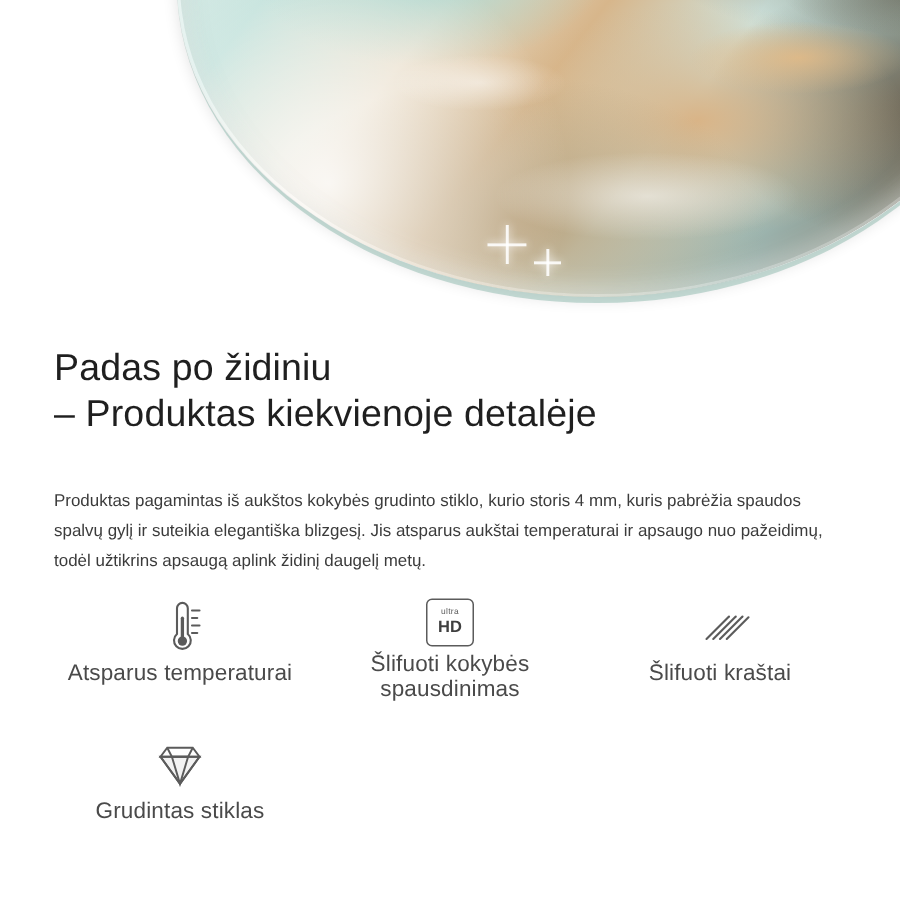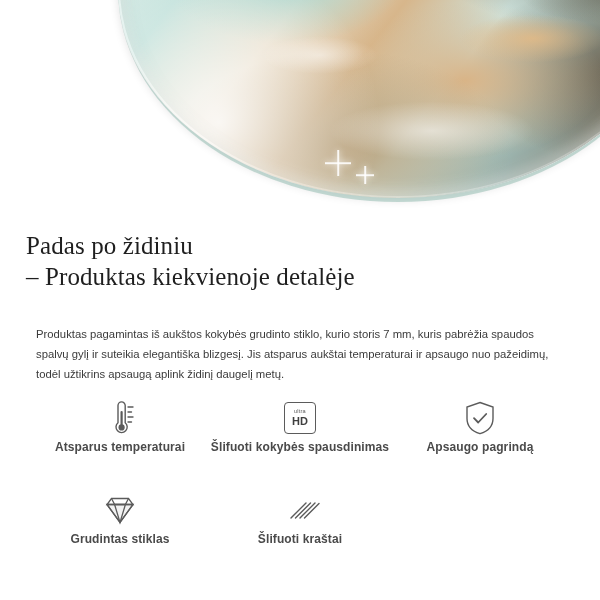--- a/index.html
+++ b/index.html
@@ -113,24 +113,24 @@
     box-shadow: 0 0 6px rgba(255,255,255,0.9);
   }
   .sparkle-a { left: 325px; top: 150px; }
   .sparkle-b { left: 356px; top: 166px; width: 18px; height: 18px; }
   .sparkle-b::before { width: 18px; }
   .sparkle-b::after { height: 18px; }
 
   
   .title {
     position: absolute;
-    left: 26px;
+    left: 36px;
     top: 230px;
     width: 530px;
-    font-family: Liberation Serif, serif;
+    font-family: Liberation Sans, sans-serif;
     font-size: 25px;
     line-height: 31px;
     color: #1f1f1f;
     font-weight: 400;
     letter-spacing: 0.1px;
   }
   .title .line2 {
     display: block;
   }
 
@@ -163,25 +163,24 @@
     justify-content: flex-start;
   }
   .feature-icon {
     height: 44px;
     display: flex;
     align-items: center;
     justify-content: center;
   }
   .feature-label {
     margin-top: 0;
-    font-size: 12px;
+    font-size: 15px;
     color: #4a4a4a;
     text-align: center;
     letter-spacing: 0.1px;
-    font-weight: bold;
   }
   .hd-badge {
     width: 30px;
     height: 30px;
     border: 1.4px solid #5b5b5b;
     border-radius: 4px;
     display: flex;
     flex-direction: column;
     align-items: center;
     justify-content: center;
@@ -210,21 +209,21 @@
     <div class="hero-edge"></div>
     <div class="hero-sparkle sparkle-a"></div>
     <div class="hero-sparkle sparkle-b"></div>
   </div>
 
   <div class="title">
     <span>Padas po židiniu</span>
     <span class="line2">– Produktas kiekvienoje detalėje</span>
   </div>
 
-  <p class="body-copy">Produktas pagamintas iš aukštos kokybės grudinto stiklo, kurio storis 7 mm, kuris pabrėžia spaudos spalvų gylį ir suteikia elegantiška blizgesį. Jis atsparus aukštai temperaturai ir apsaugo nuo pažeidimų, todėl užtikrins apsaugą aplink židinį daugelį metų.</p>
+  <p class="body-copy">Produktas pagamintas iš aukštos kokybės grudinto stiklo, kurio storis 4 mm, kuris pabrėžia spaudos spalvų gylį ir suteikia elegantiška blizgesį. Jis atsparus aukštai temperaturai ir apsaugo nuo pažeidimų, todėl užtikrins apsaugą aplink židinį daugelį metų.</p>
 
   <div class="features">
 
     <div class="feature">
       <div class="feature-icon">
         <svg width="34" height="40" viewBox="0 0 34 40">
           <g fill="none" stroke="#5b5b5b" stroke-width="1.4" stroke-linecap="round">
             <path d="M15 7.5a3.6 3.6 0 0 1 7.2 0v17.2a5.6 5.6 0 1 1-7.2 0z"></path>
             <line x1="25" y1="9" x2="30" y2="9"></line>
             <line x1="25" y1="14" x2="28.5" y2="14"></line>
@@ -241,54 +240,45 @@
     <div class="feature">
       <div class="feature-icon">
         <div class="hd-badge">
           <span class="u">ultra</span>
           <span class="hd">HD</span>
         </div>
       </div>
       <div class="feature-label">Šlifuoti kokybės spausdinimas</div>
     </div>
 
-    <div class="feature">
-      <div class="feature-icon">
-        <svg width="34" height="40" viewBox="0 0 34 40">
-          <path d="M17 4.5 30 9v11.5c0 7.6-5.4 12.8-13 15.2-7.6-2.4-13-7.6-13-15.2V9z" fill="none" stroke="#5b5b5b" stroke-width="1.4"></path>
-          <path d="M11 20.2l4.2 4.3L23.2 16" fill="none" stroke="#5b5b5b" stroke-width="1.8" stroke-linecap="round" stroke-linejoin="round"></path>
+
+    <div class="feature">
+      <div class="feature-icon">
+        <svg width="40" height="36" viewBox="0 0 40 36">
+          <g stroke="#5b5b5b" stroke-width="1.4" stroke-linecap="round">
+            <line x1="11" y1="26" x2="26" y2="11"></line>
+            <line x1="15.5" y1="26" x2="30.5" y2="11"></line>
+            <line x1="20" y1="26" x2="35" y2="11"></line>
+            <line x1="24.5" y1="26" x2="39" y2="11.5"></line>
+          </g>
         </svg>
       </div>
-      <div class="feature-label">Apsaugo pagrindą</div>
+      <div class="feature-label">Šlifuoti kraštai</div>
     </div>
 
     <div class="feature">
       <div class="feature-icon">
         <svg width="40" height="36" viewBox="0 0 40 36">
           <g stroke="#5b5b5b" stroke-width="1.3" fill="none">
             <path d="M7 12.5h26L20 30.5z" fill="#5b5b5b" fill-opacity="0.08"></path>
             <path d="M11.5 6.5h17l4.5 6H7z"></path>
             <path d="M7 12.5 20 30.5 33 12.5"></path>
             <path d="M11.5 6.5 14.6 12.5 20 30.5 25.4 12.5 28.5 6.5"></path>
             <path d="M14.6 12.5h10.8"></path>
           </g>
         </svg>
       </div>
       <div class="feature-label">Grudintas stiklas</div>
     </div>
 
-    <div class="feature">
-      <div class="feature-icon">
-        <svg width="40" height="36" viewBox="0 0 40 36">
-          <g stroke="#5b5b5b" stroke-width="1.4" stroke-linecap="round">
-            <line x1="11" y1="26" x2="26" y2="11"></line>
-            <line x1="15.5" y1="26" x2="30.5" y2="11"></line>
-            <line x1="20" y1="26" x2="35" y2="11"></line>
-            <line x1="24.5" y1="26" x2="39" y2="11.5"></line>
-          </g>
-        </svg>
-      </div>
-      <div class="feature-label">Šlifuoti kraštai</div>
-    </div>
-
 
   </div>
 </div>
 
 </body></html>

